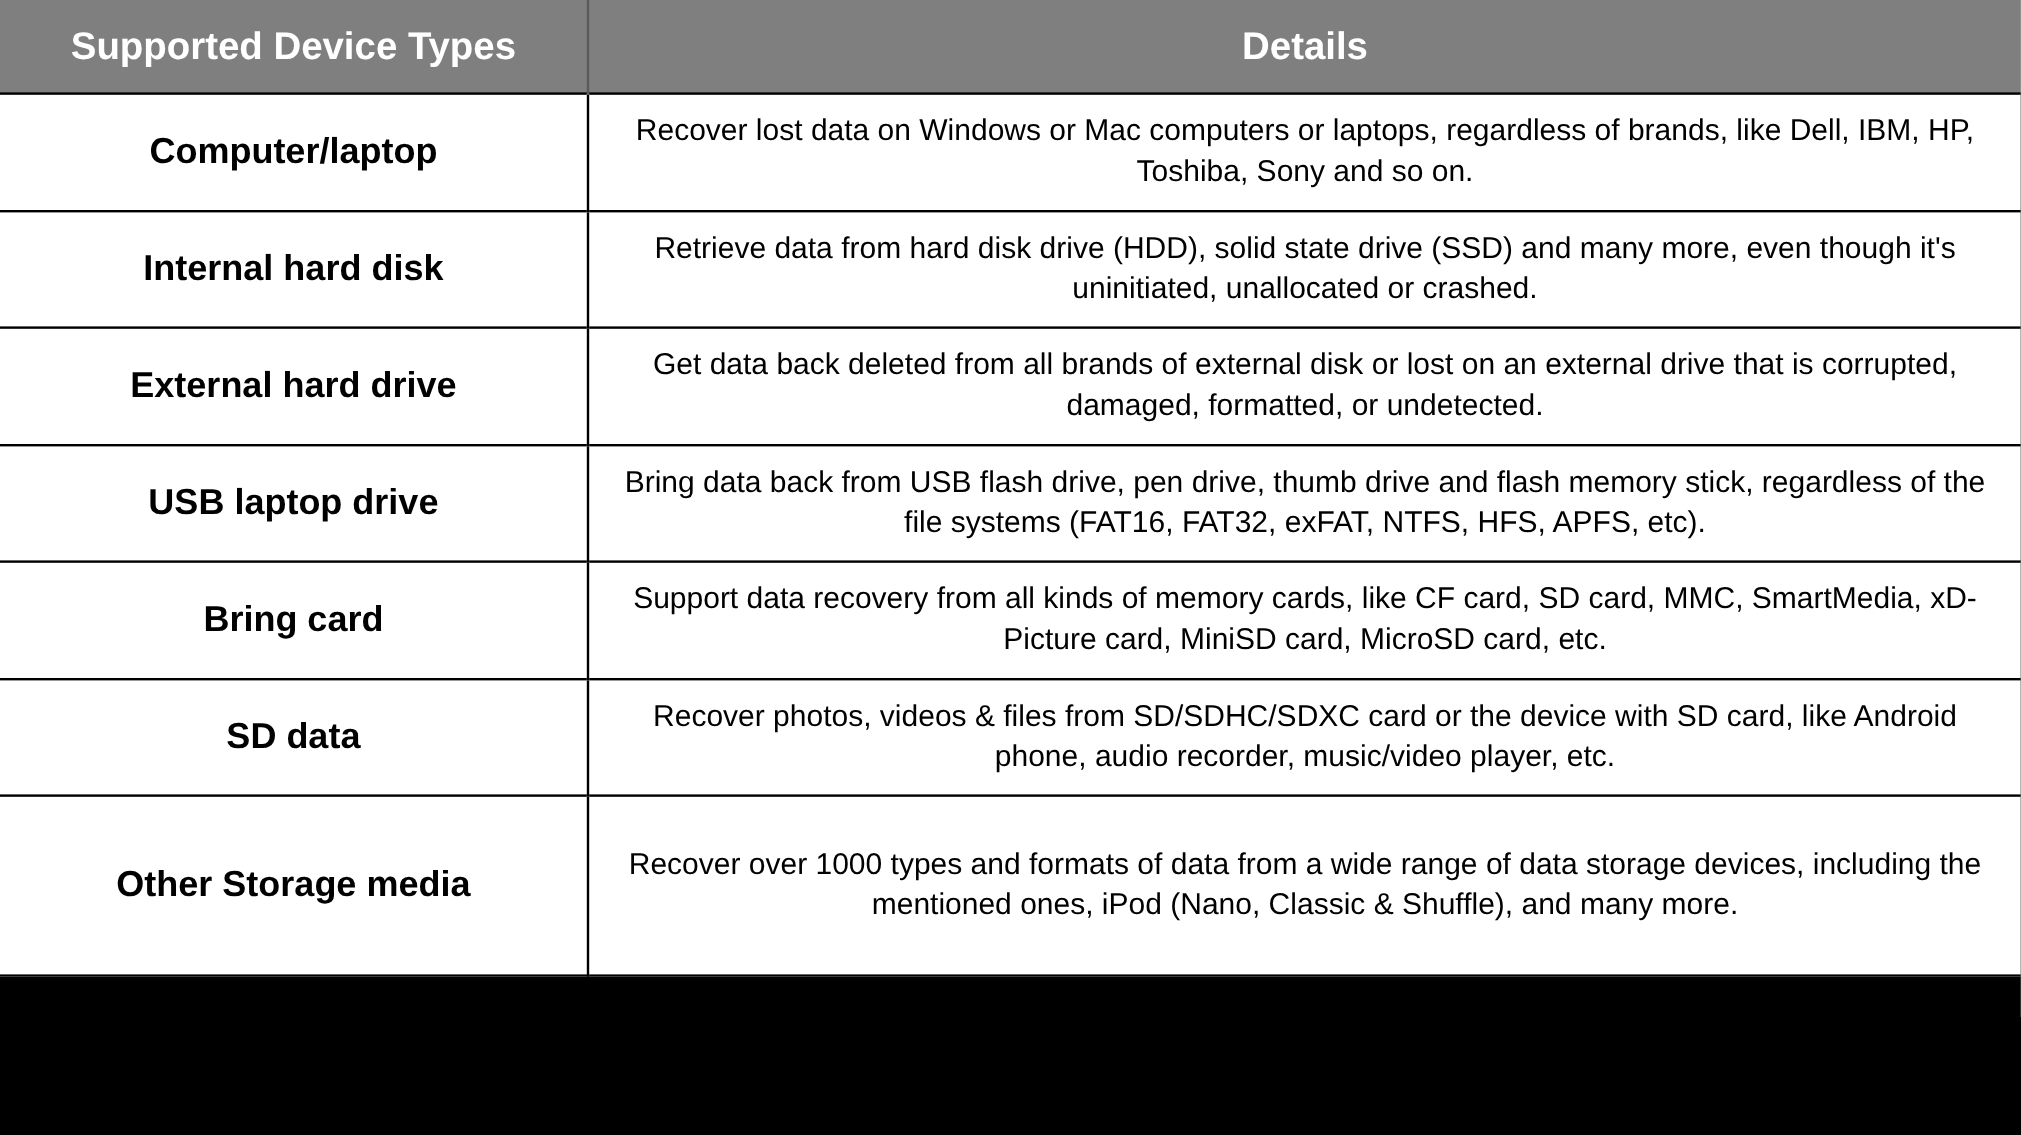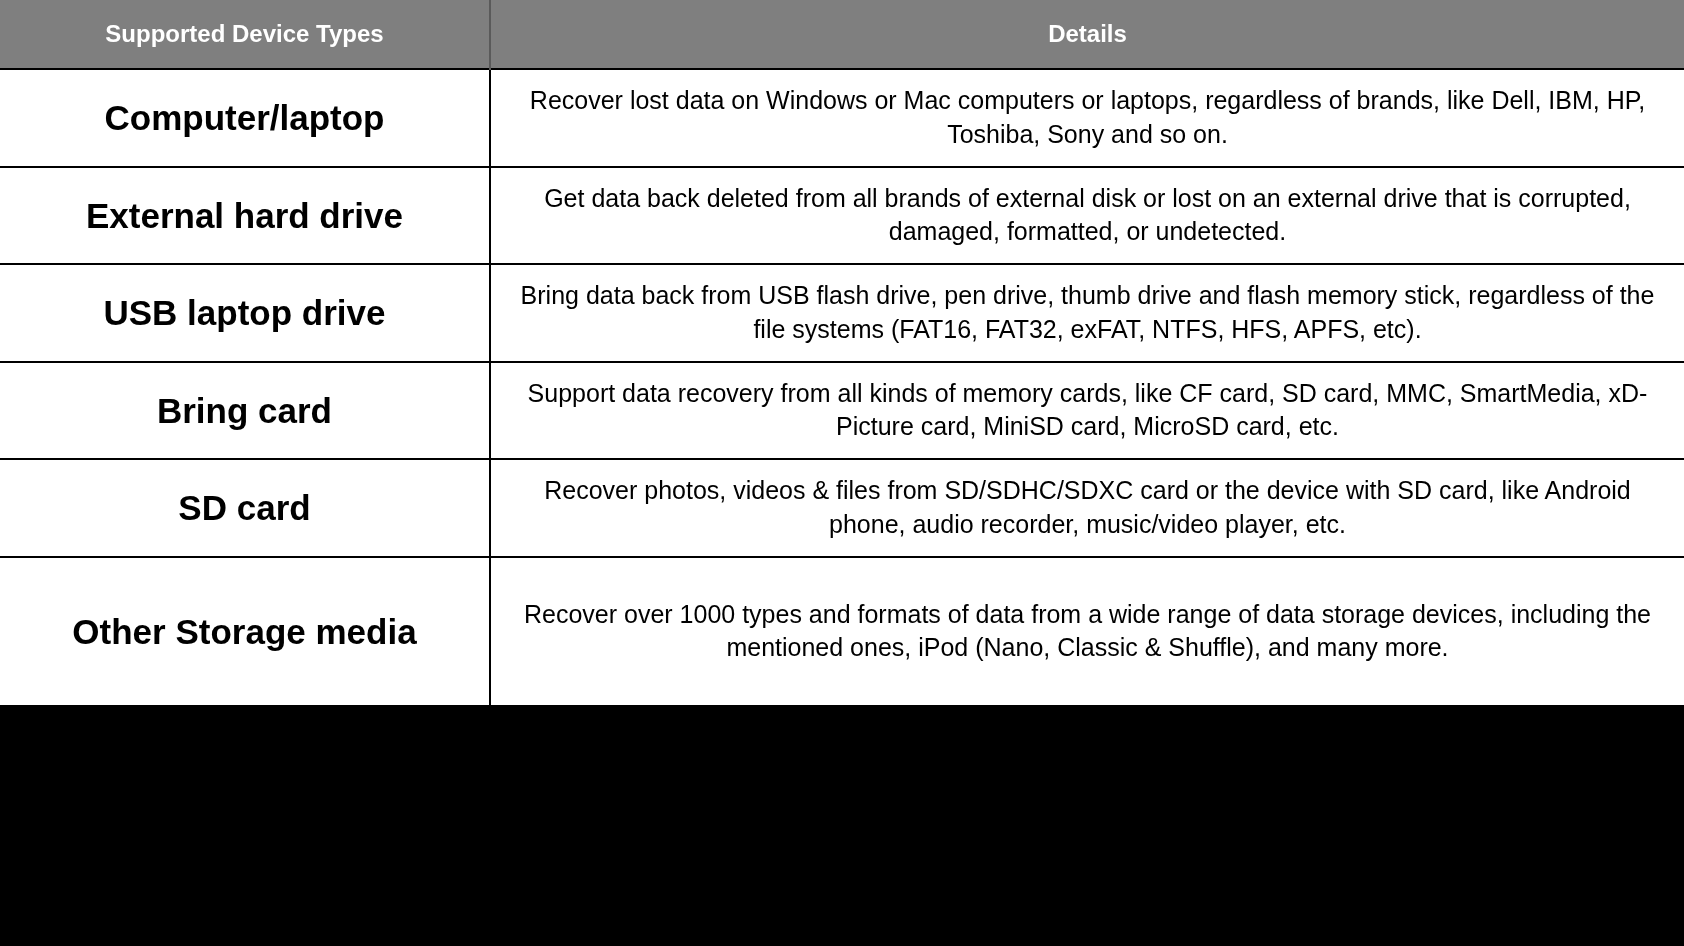--- a/index.html
+++ b/index.html
@@ -14,21 +14,21 @@
     }
     table {
       width: 100%;
       border-collapse: collapse;
       table-layout: fixed;
     }
     thead th {
       background: #7f7f7f;
       color: #fff;
       font-weight: 700;
-      font-size: 24px;
+      font-size: 32px;
       text-align: center;
       padding: 20px 10px;
       border-right: 2px solid #5a5a5a;
     }
     thead th:last-child { border-right: none; }
     col.col-type { width: 490px; }
     col.col-det  { width: auto; }
     tbody td {
       border-top: 2px solid #000;
       border-right: 2px solid #000;
@@ -36,21 +36,21 @@
       vertical-align: middle;
       text-align: center;
       font-size: 25px;
       line-height: 1.35;
       color: #000;
     }
     tbody tr:last-child td { border-bottom: 2px solid #000; }
     tbody td:last-child { border-right: none; }
     td.type {
       font-weight: 700;
-      font-size: 35px;
+      font-size: 30px;
     }
     tbody tr.last td {
       padding-top: 40px;
       padding-bottom: 40px;
     }
   </style>
 </head>
 <body>
 
 <div class="wrap">
@@ -64,33 +64,37 @@
         <th>Supported Device Types</th>
         <th>Details</th>
       </tr>
     </thead>
     <tbody>
       <tr>
         <td class="type">Computer/laptop</td>
         <td>Recover lost data on Windows or Mac computers or laptops, regardless of brands, like Dell, IBM, HP, Toshiba, Sony and so on.</td>
       </tr>
       <tr>
+        <td class="type">Internal hard disk</td>
+        <td>Retrieve data from hard disk drive (HDD), solid state drive (SSD) and many more, even though it's uninitiated, unallocated or crashed.</td>
+      </tr>
+      <tr>
         <td class="type">External hard drive</td>
         <td>Get data back deleted from all brands of external disk or lost on an external drive that is corrupted, damaged, formatted, or undetected.</td>
       </tr>
       <tr>
         <td class="type">USB laptop drive</td>
         <td>Bring data back from USB flash drive, pen drive, thumb drive and flash memory stick, regardless of the file systems (FAT16, FAT32, exFAT, NTFS, HFS, APFS, etc).</td>
       </tr>
       <tr>
         <td class="type">Bring card</td>
         <td>Support data recovery from all kinds of memory cards, like CF card, SD card, MMC, SmartMedia, xD-Picture card, MiniSD card, MicroSD card, etc.</td>
       </tr>
       <tr>
-        <td class="type">SD card</td>
+        <td class="type">SD data</td>
         <td>Recover photos, videos &amp; files from SD/SDHC/SDXC card or the device with SD card, like Android phone, audio recorder, music/video player, etc.</td>
       </tr>
       <tr class="last">
         <td class="type">Other Storage media</td>
         <td>Recover over 1000 types and formats of data from a wide range of data storage devices, including the mentioned ones, iPod (Nano, Classic &amp; Shuffle), and many more.</td>
       </tr>
     </tbody>
   </table>
 </div>
 

